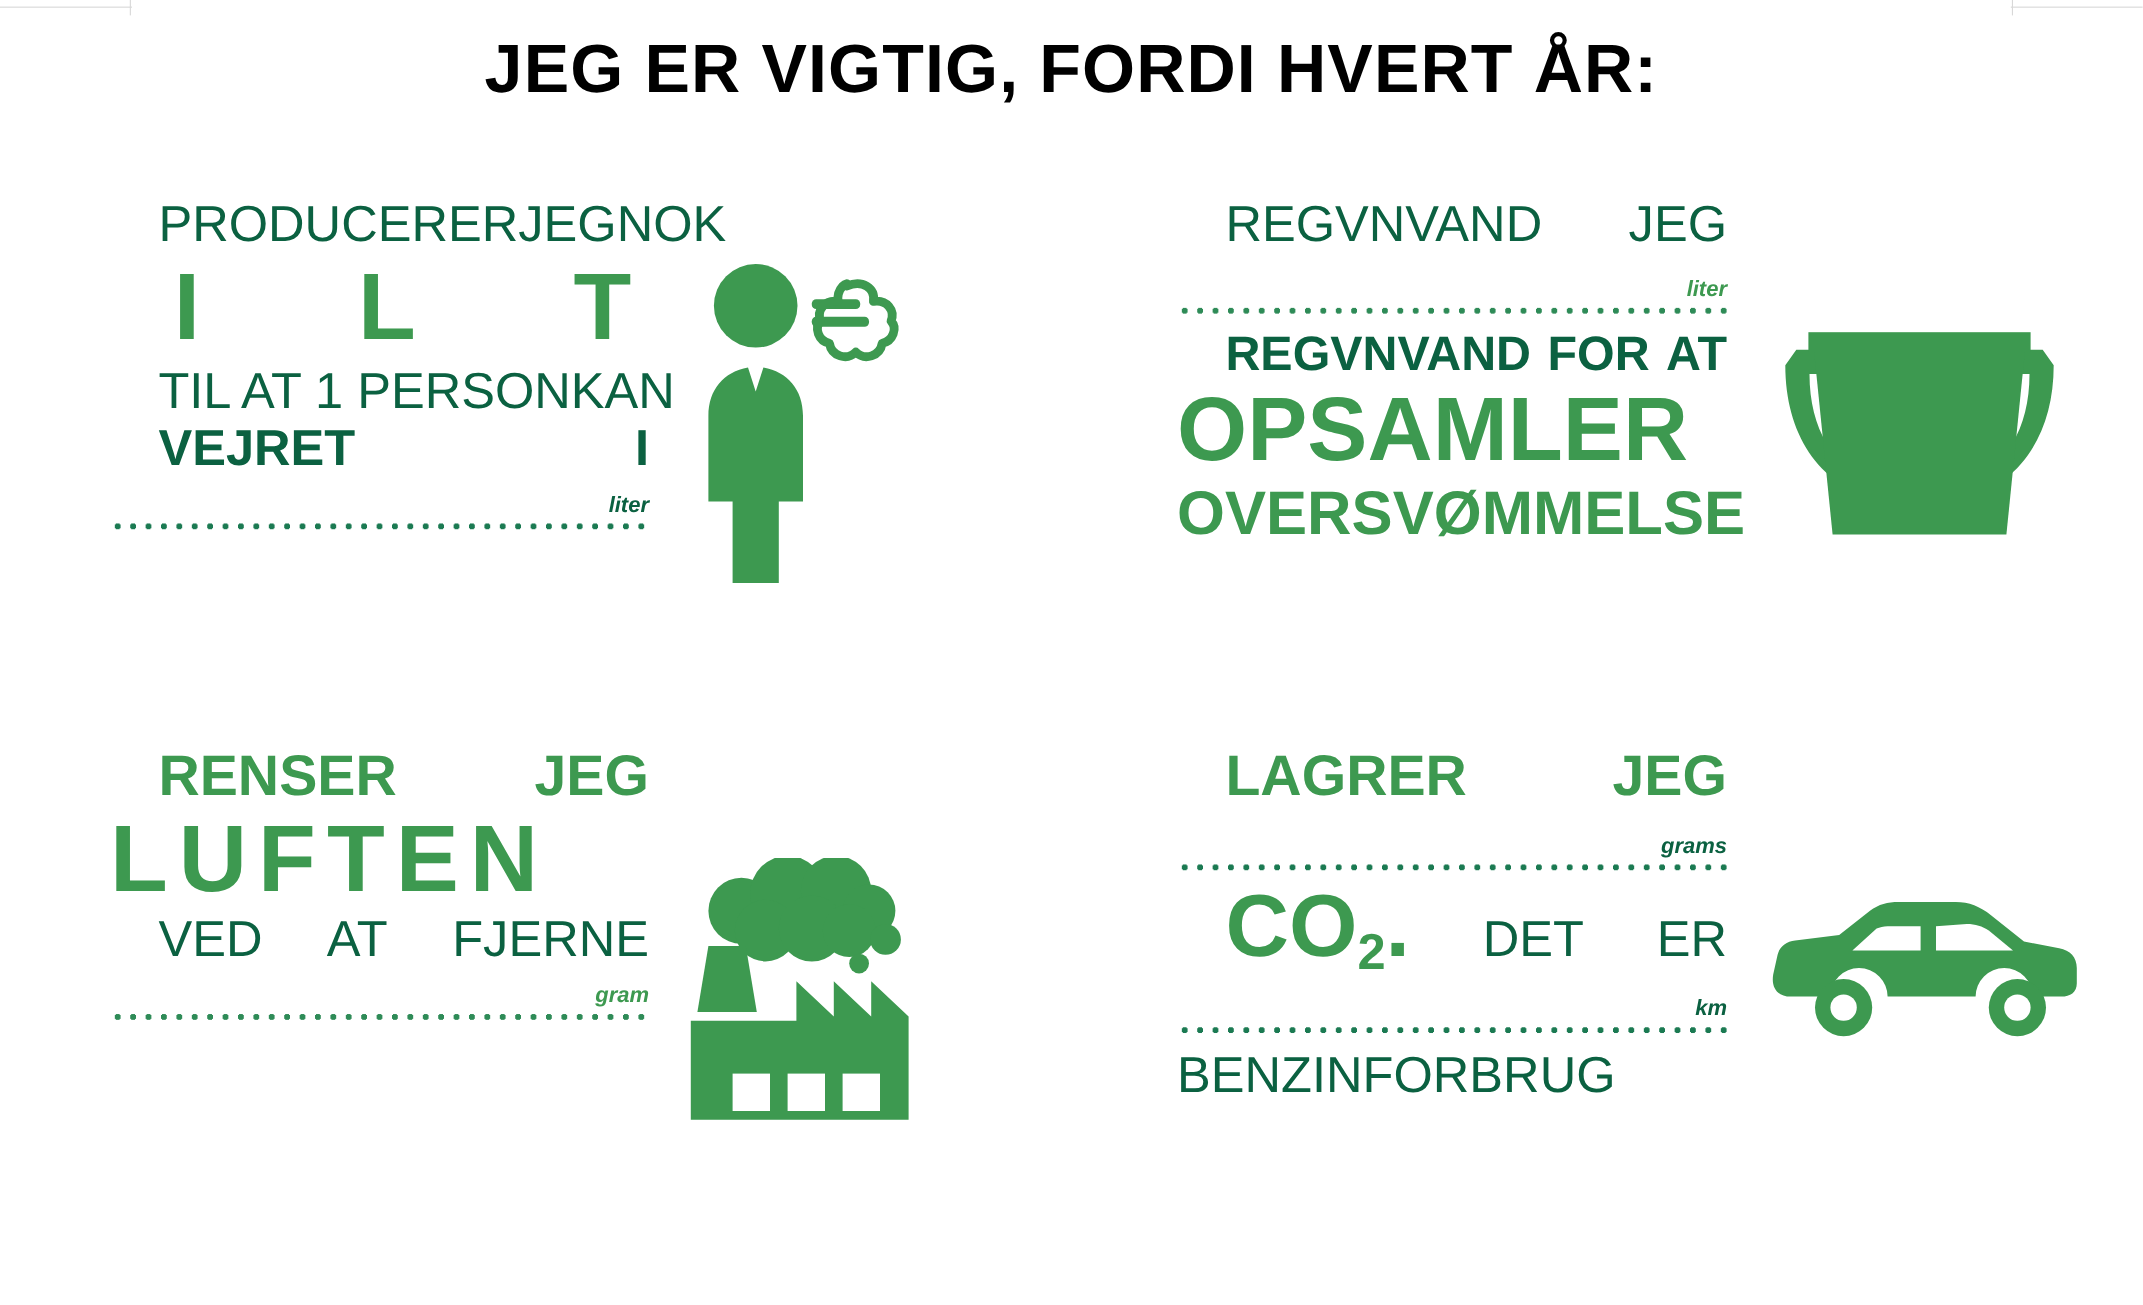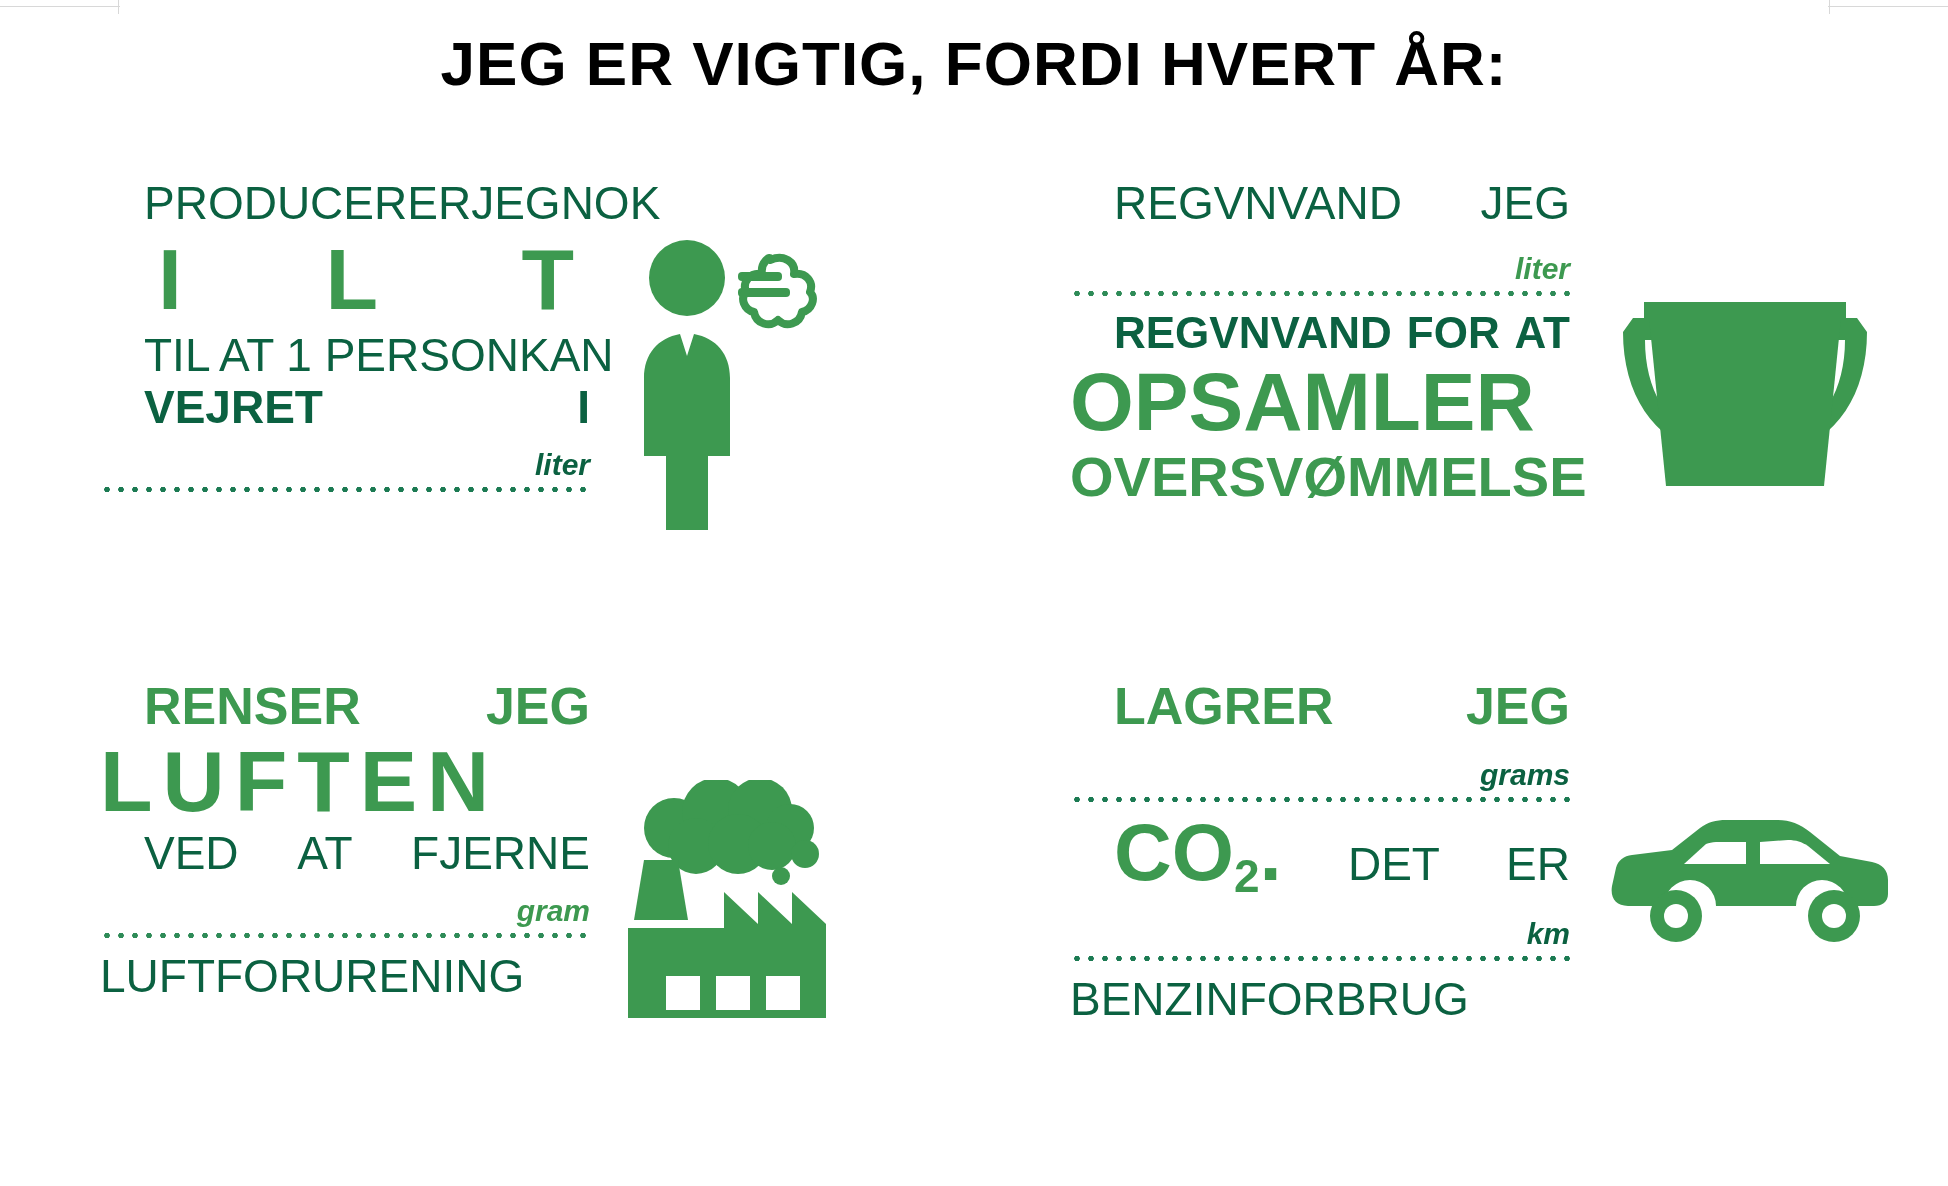--- a/index.html
+++ b/index.html
@@ -121,21 +121,21 @@
   .justified {
     display: flex;
     justify-content: space-between;
     white-space: nowrap;
     margin-left: 44px;
   }
 
   .unit {
     font-style: italic;
     font-weight: bold;
-    font-size: 30px;
+    font-size: 20px;
     text-align: right;
   }
   .unit.dark  { color: #0b6141; }
   .unit.light { color: #3d9950; }
 
   .dotline {
     height: 7px;
     margin-top: 4px;
     background-image: radial-gradient(circle, #1b7a52 2.6px, rgba(0,0,0,0) 2.9px);
     background-size: 14px 7px;
@@ -286,21 +286,20 @@
           <span>FJERNE</span>
         </div>
 
         <div class="spacer-18"></div>
 
         <div class="unit light">gram</div>
         <div class="dotline light"></div>
 
         <div class="spacer-14"></div>
 
-        <div class="line t-reg">LUFTFORURENING</div>
       </div>
 
       <div class="iconcol" style="left:560px; top:100px;">
 
         <svg width="220" height="250" viewBox="0 0 220 250">
           <g fill="#3d9950">
             <circle cx="54" cy="48" r="30"></circle>
             <circle cx="96" cy="32" r="34"></circle>
             <circle cx="140" cy="30" r="32"></circle>
             <circle cx="170" cy="48" r="24"></circle>

